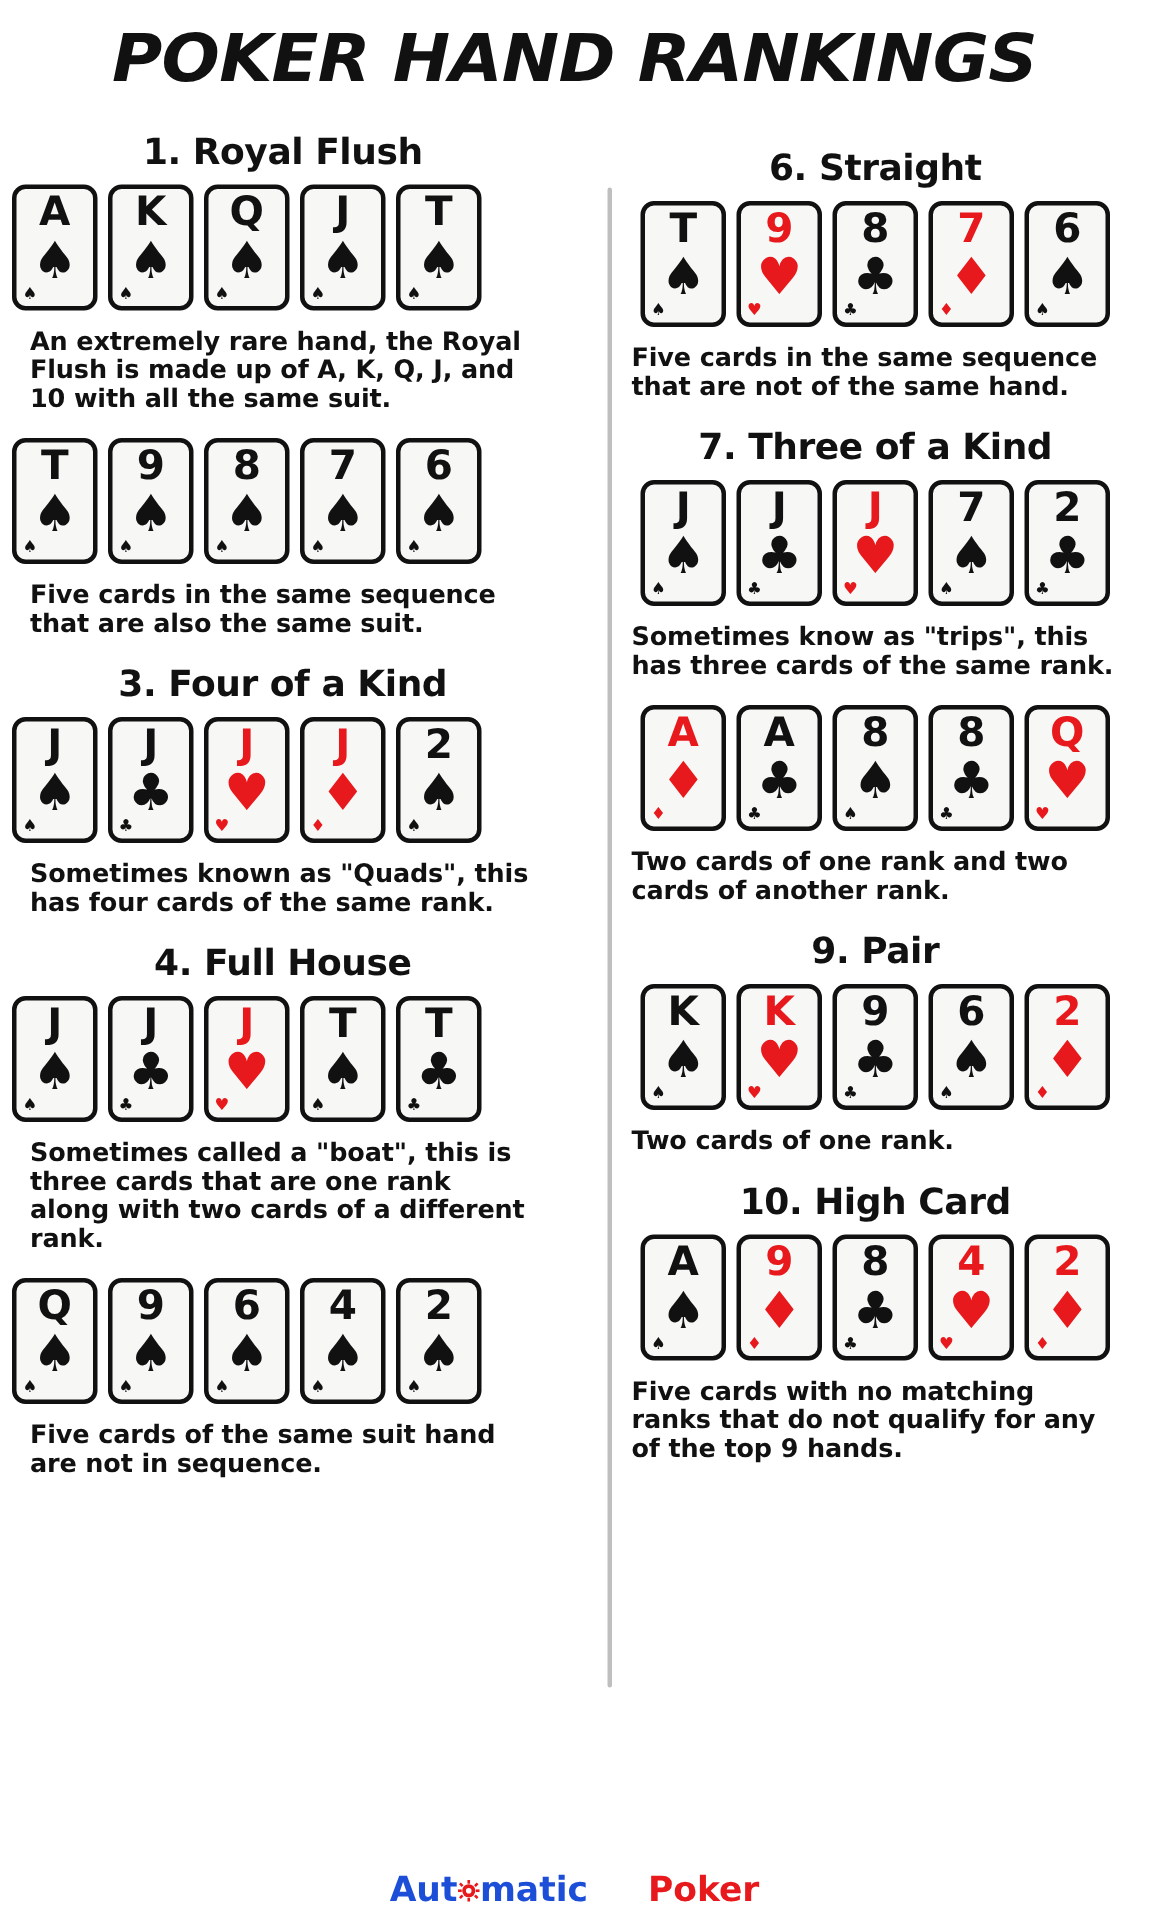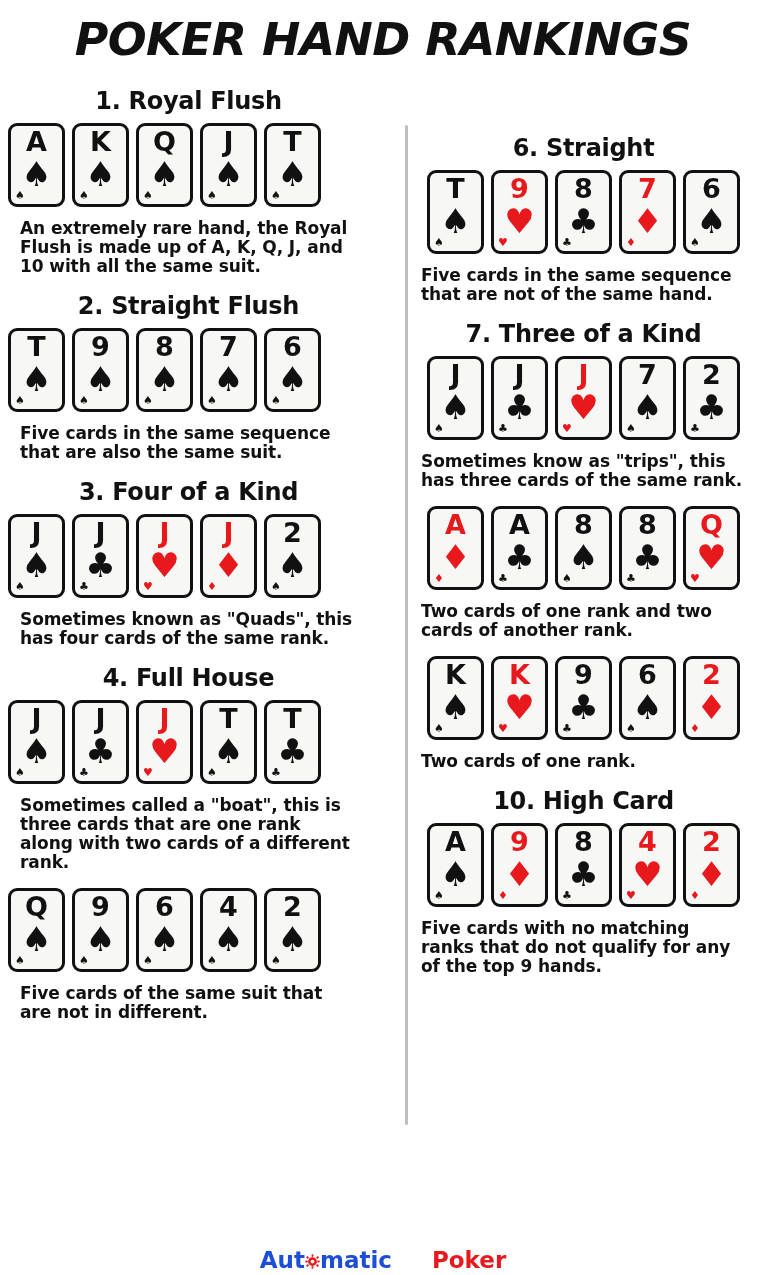--- a/index.html
+++ b/index.html
@@ -168,21 +168,20 @@
             </div>
             <div class="card">
               <div class="rank black">T</div>
               <div class="suit black">♠</div>
               <div class="suit-mini black">♠</div>
             </div>
           </div>
           <p class="desc">An extremely rare hand, the Royal Flush is made up of A, K, Q, J, and 10 with all the same suit.</p>
         </div>
         <div class="hand">
-          <div class="hand-title">2. Straight Flush</div>
           <div class="cards">
             <div class="card">
               <div class="rank black">T</div>
               <div class="suit black">♠</div>
               <div class="suit-mini black">♠</div>
             </div>
             <div class="card">
               <div class="rank black">9</div>
               <div class="suit black">♠</div>
               <div class="suit-mini black">♠</div>
@@ -288,21 +287,21 @@
               <div class="rank black">4</div>
               <div class="suit black">♠</div>
               <div class="suit-mini black">♠</div>
             </div>
             <div class="card">
               <div class="rank black">2</div>
               <div class="suit black">♠</div>
               <div class="suit-mini black">♠</div>
             </div>
           </div>
-          <p class="desc">Five cards of the same suit that are not in different.</p>
+          <p class="desc">Five cards of the same suit hand are not in sequence.</p>
         </div>
       </div>
     <div class="col col-right">
         <div class="hand">
           <div class="hand-title">6. Straight</div>
           <div class="cards">
             <div class="card">
               <div class="rank black">T</div>
               <div class="suit black">♠</div>
               <div class="suit-mini black">♠</div>
@@ -385,20 +384,21 @@
             </div>
             <div class="card">
               <div class="rank red">Q</div>
               <div class="suit red">♥</div>
               <div class="suit-mini red">♥</div>
             </div>
           </div>
           <p class="desc">Two cards of one rank and two cards of another rank.</p>
         </div>
         <div class="hand">
+          <div class="hand-title">9. Pair</div>
           <div class="cards">
             <div class="card">
               <div class="rank black">K</div>
               <div class="suit black">♠</div>
               <div class="suit-mini black">♠</div>
             </div>
             <div class="card">
               <div class="rank red">K</div>
               <div class="suit red">♥</div>
               <div class="suit-mini red">♥</div>

